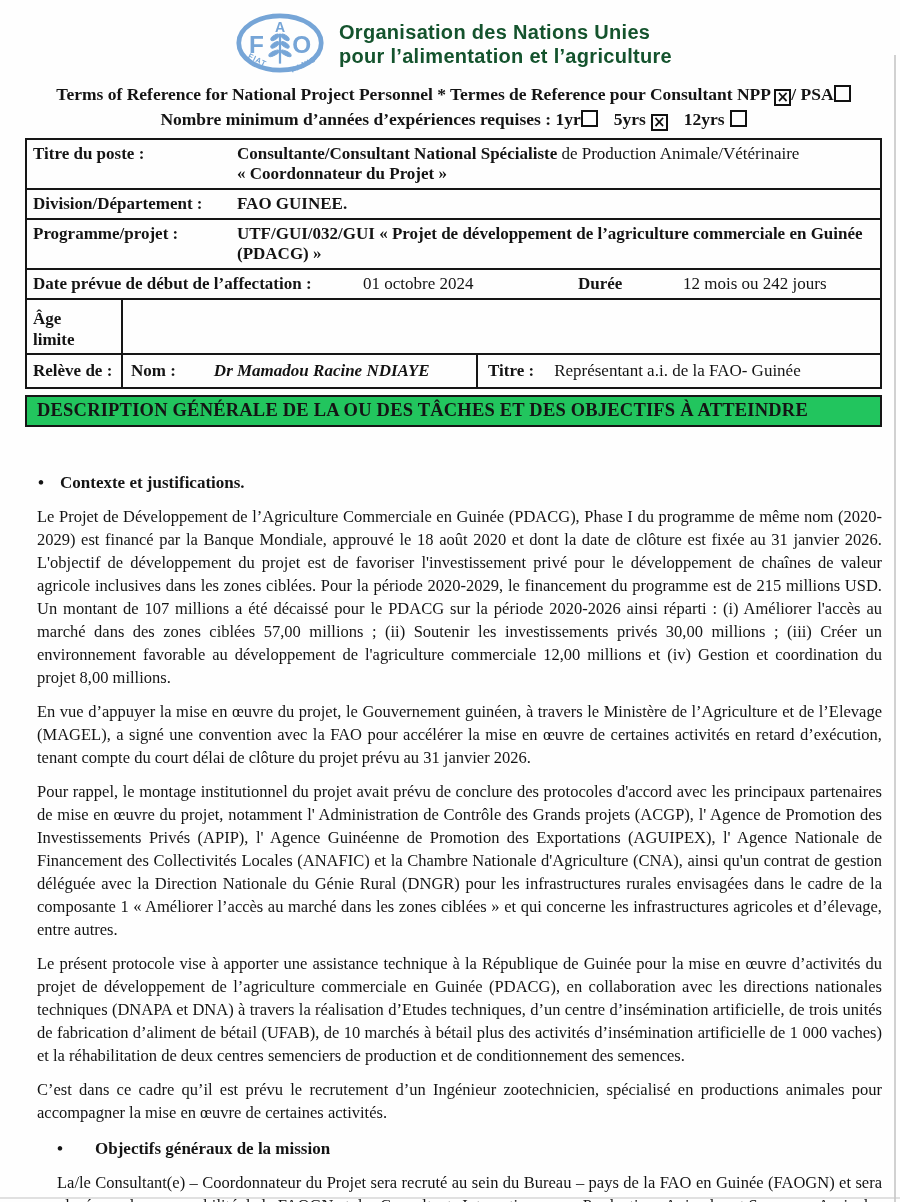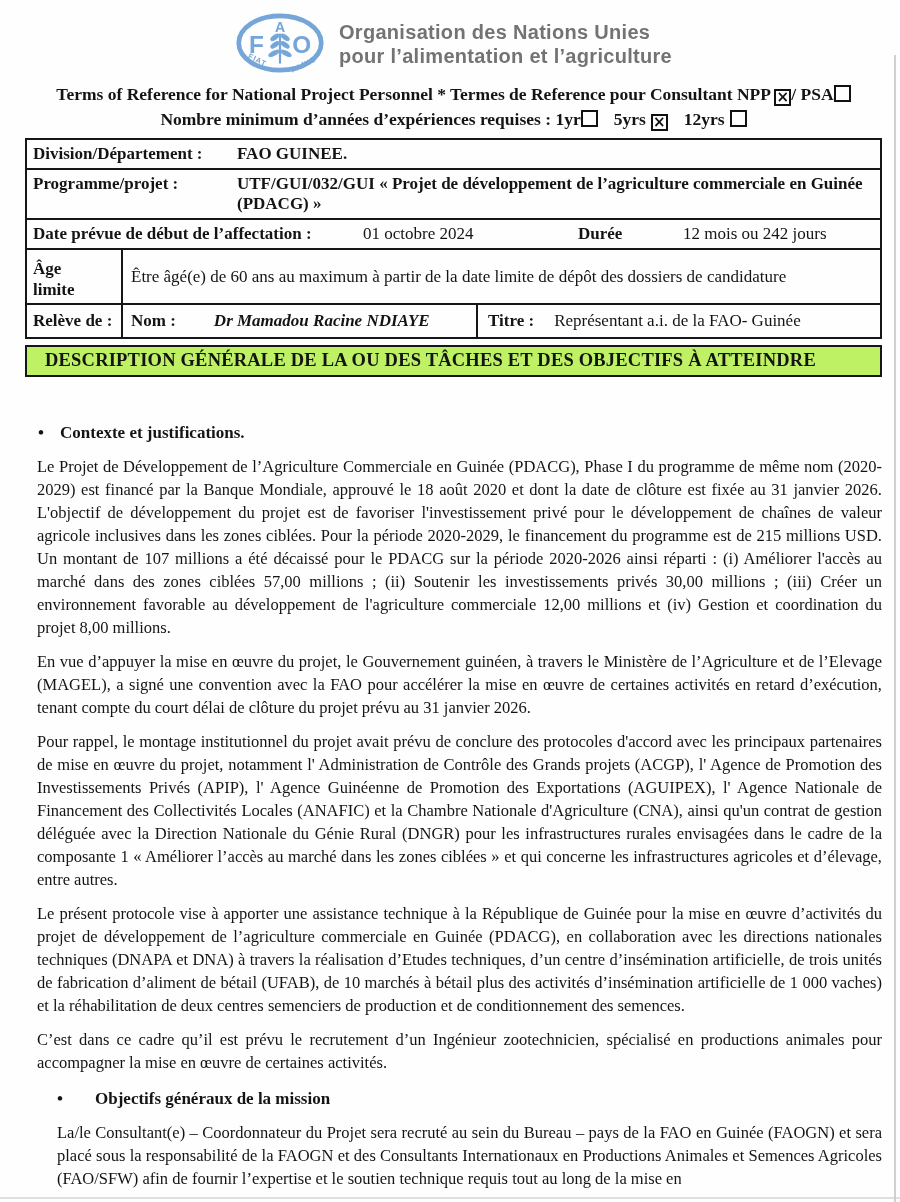--- a/index.html
+++ b/index.html
@@ -7,21 +7,21 @@
     width:900px; height:1202px; overflow:hidden; position:relative;
     background:#fefefe; color:#141414;
     font-family:"Liberation Serif", serif;
   }
   .page { padding:6px 18px 0 25px; position:relative; }
 
   
   .logo-row { display:flex; justify-content:center; align-items:flex-start; gap:14px; margin:4px 0 2px 0; }
   .org-name {
     font-family:"Liberation Sans", sans-serif; font-weight:bold;
-    color:#737373; font-size:20px; line-height:1.18; padding-top:11px; letter-spacing:0.3px;
+    color:#14532d; font-size:20px; line-height:1.18; padding-top:11px; letter-spacing:0.3px;
   }
 
   
   .tor-title { text-align:center; font-weight:bold; font-size:17.5px; line-height:1.45; margin-top:6px; }
   .cb {
     display:inline-block; width:13px; height:13px; border:2px solid #111;
     line-height:12px; text-align:center; font-size:15px; font-weight:bold;
     vertical-align:-2px; font-family:"DejaVu Sans", sans-serif; color:#111;
   }
   .cb.sp-l { margin-left:5px; }
@@ -42,22 +42,22 @@
   .age-value { flex:1; padding:5px 8px; }
   .rel-label { width:88px; flex:none; font-weight:bold; padding:6px 0 6px 6px; }
   .rel-nom { width:345px; flex:none; padding:6px 0 6px 8px; align-items:center; }
   .rel-nom .nlab { font-weight:bold; margin-right:38px; }
   .rel-nom .nval { font-weight:bold; font-style:italic; }
   .rel-titre { flex:1; padding:6px 0 6px 10px; display:flex; align-items:center; }
   .rel-titre .tlab { font-weight:bold; margin-right:20px; }
 
   
   .section-bar {
-    border:2px solid #161616; background:#bef264; font-weight:bold;
-    font-size:18.5px; padding:3px 6px 4px 18px; margin-top:6px; letter-spacing:0.2px;
+    border:2px solid #161616; background:#22c55e; font-weight:bold;
+    font-size:18.5px; padding:3px 6px 4px 10px; margin-top:6px; letter-spacing:0.2px;
   }
 
   
   .body-text { font-size:16.5px; line-height:23px; }
   .body-text p { margin:11px 0 0 12px; text-align:justify; }
   .bullet { font-weight:bold; font-size:17px; margin-top:13px; }
   .bullet::before { content:"\2022"; display:inline-block; }
   .bullet.b1 { padding-left:13px;margin-top:44px; }
   .bullet.b1::before { width:22px; }
   .bullet.b2 { padding-left:32px; }
@@ -95,39 +95,45 @@
       <div>Organisation des Nations Unies</div>
       <div>pour l’alimentation et l’agriculture</div>
     </div>
   </div>
 
   <div class="tor-title"><span>Terms of Reference for National Project Personnel * Termes de Reference pour Consultant NPP </span><span class="cb">×</span><span>/ PSA</span><span class="cb"></span></div>
   <div class="tor-title" style="margin-top:0;"><span>Nombre minimum d’années d’expériences requises : 1yr</span><span class="cb sp-r"></span><span>5yrs</span><span class="cb sp-l sp-r">×</span><span>12yrs</span><span class="cb sp-l"></span></div>
 
   <div class="doc-table">
     <div class="trow">
+      <div class="tlabel">Titre du poste :</div>
+      <div class="tvalue">
+        <span class="bold">Consultante/Consultant National Spécialiste</span><span> de Production Animale/Vétérinaire</span>
+        <div class="bold">« Coordonnateur du Projet »</div>
+      </div>
+    </div>
+    <div class="trow">
       <div class="tlabel">Division/Département :</div>
       <div class="tvalue bold">FAO GUINEE.</div>
     </div>
     <div class="trow">
       <div class="tlabel">Programme/projet :</div>
       <div class="tvalue bold">UTF/GUI/032/GUI « Projet de développement de l’agriculture commerciale en Guinée (PDACG) »</div>
     </div>
     <div class="trow date-row">
       <div class="dlabel">Date prévue de début de l’affectation :</div>
       <div class="dval">01 octobre 2024</div>
       <div class="duree">Durée</div>
       <div>12 mois ou 242 jours</div>
     </div>
     <div class="trow">
       <div class="age-label vcell" style="display:block;">
         <div>Âge</div>
         <div>limite</div>
       </div>
-      <div class="age-value">Être âgé(e) de 60 ans au maximum à partir de la date limite de dépôt des dossiers de candidature</div>
     </div>
     <div class="trow">
       <div class="rel-label vcell" style="display:block;">Relève de :</div>
       <div class="rel-nom vcell">
         <span class="nlab">Nom :</span>
         <span class="nval">Dr Mamadou Racine NDIAYE</span>
       </div>
       <div class="rel-titre">
         <span class="tlab">Titre :</span>
         <span>Représentant a.i. de la FAO- Guinée</span>

